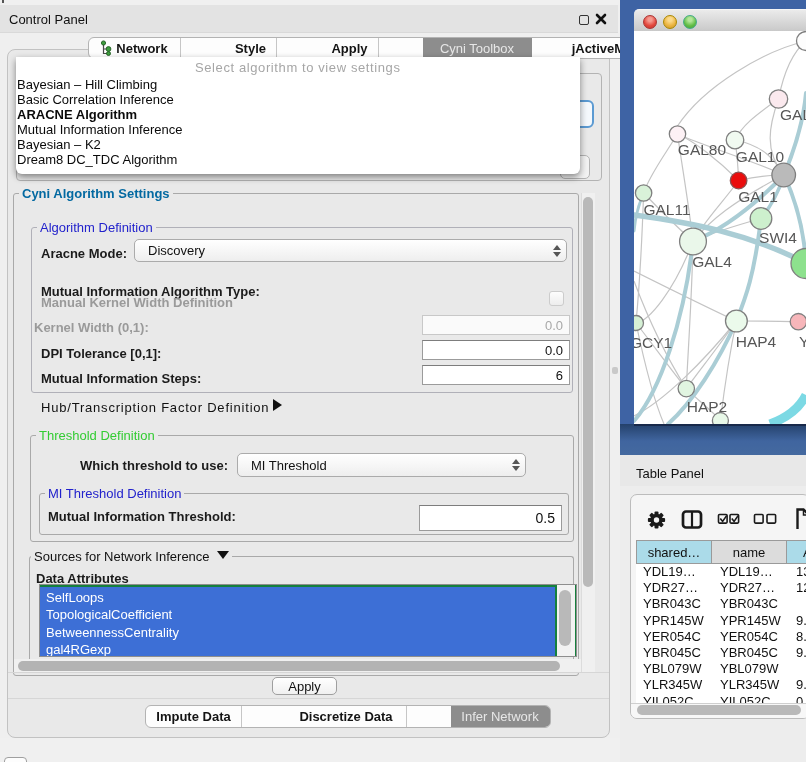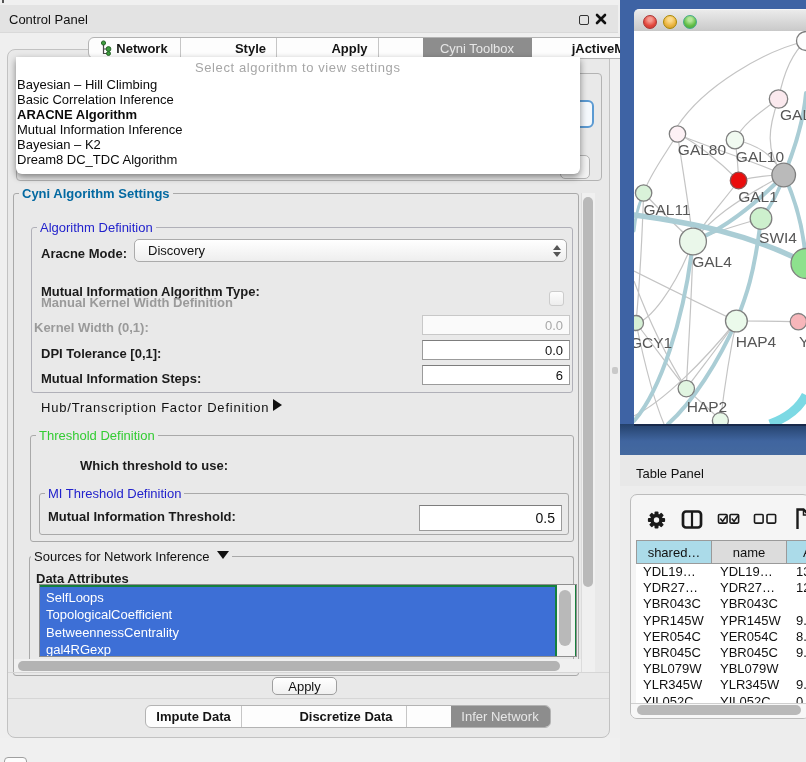--- a/index.html
+++ b/index.html
@@ -96,20 +96,24 @@
   <div class="field" style="left:422px;top:365px;width:148px;height:20px;">6</div>
 
   <div class="abs" style="left:41px;top:400px;font-size:13px;color:#111;letter-spacing:0.8px;">Hub/Transcription Factor Definition</div>
   <div class="abs" style="left:273px;top:399px;width:0;height:0;border-top:6.5px solid transparent;
        border-bottom:6.5px solid transparent;border-left:9px solid #111;"></div>
 
   <div class="grp" style="left:30px;top:435px;width:542px;height:105px;">
     <span class="gtitle" style="color:#33cc33;">Threshold Definition</span>
   </div>
   <div class="lbl" style="left:80px;top:458px;">Which threshold to use:</div>
+  <div class="combo" style="left:237px;top:453px;width:289px;height:24px;">
+    <span class="ctext">MI Threshold</span>
+      <span class="carr"></span>
+  </div>
 
   <div class="grp" style="left:39px;top:493px;width:528px;height:40px;">
     <span class="gtitle" style="color:#2222cc;">MI Threshold Definition</span>
   </div>
   <div class="lbl" style="left:48px;top:509px;">Mutual Information Threshold:</div>
   <div class="field" style="left:419px;top:505px;width:143px;height:26px;font-size:14px;">0.5</div>
 
   <div class="grp" style="left:29px;top:556px;width:543px;height:112px;border-bottom:none;border-radius:3px 3px 0 0;">
     <span class="gtitle" style="color:#111;left:1px;">Sources for Network Inference
       <span style="display:inline-block;width:0;height:0;border-left:6.5px solid transparent;

